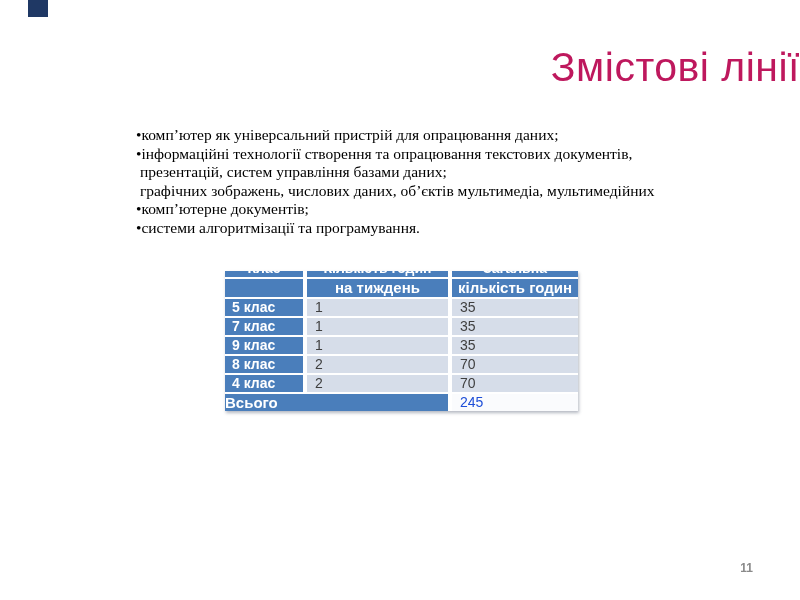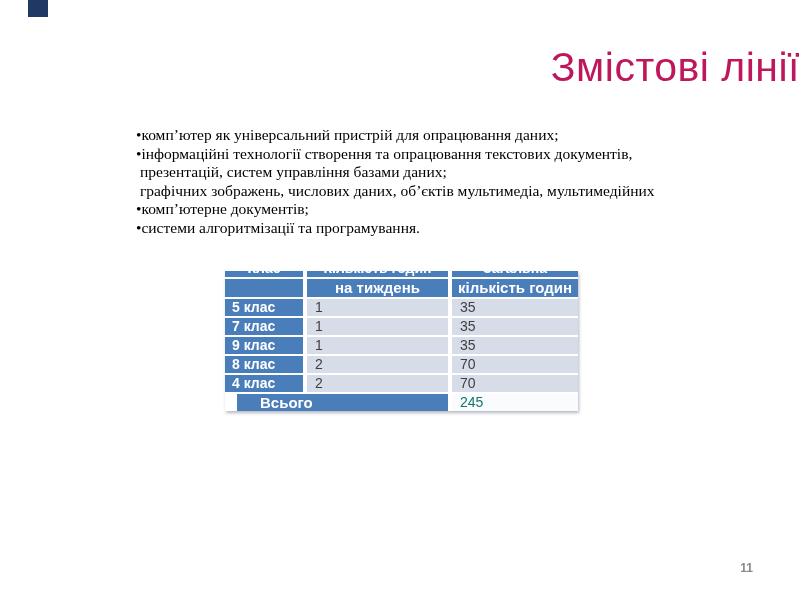--- a/index.html
+++ b/index.html
@@ -87,26 +87,25 @@
     line-height: 17px;
     padding-left: 8px;
   }
   .total-label {
     grid-column: 1 / 3;
     background: #4a7ebb;
     color: #ffffff;
     font-weight: bold;
     font-size: 15px;
     line-height: 17px;
-    padding-left: 23px;
-    margin-left: 12px;
+    padding-left: 0;
   }
   .total-value {
     background: #fafbfd;
-    color: #0f766e;
+    color: #1d4ed8;
     font-size: 14px;
     line-height: 17px;
     padding-left: 8px;
   }
   .page-number {
     position: absolute;
     right: 47px;
     top: 561px;
     font-size: 12px;
     color: #8a8a8a;

